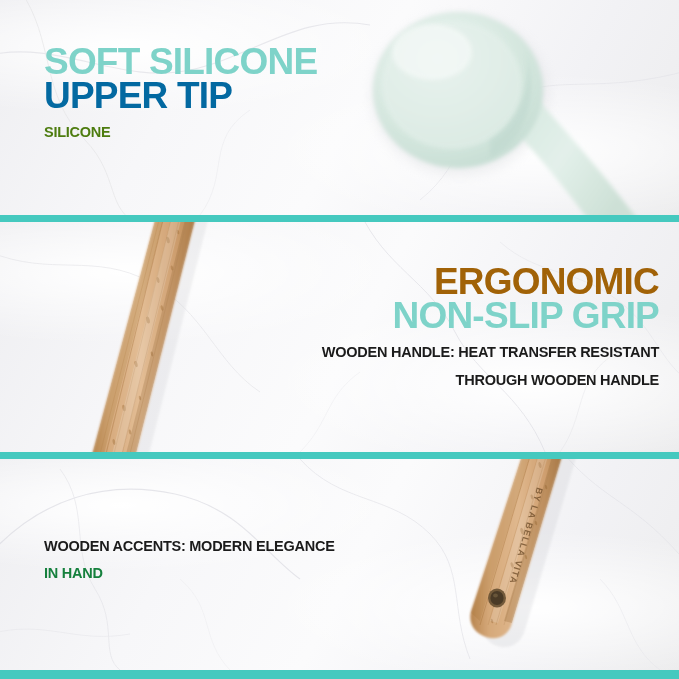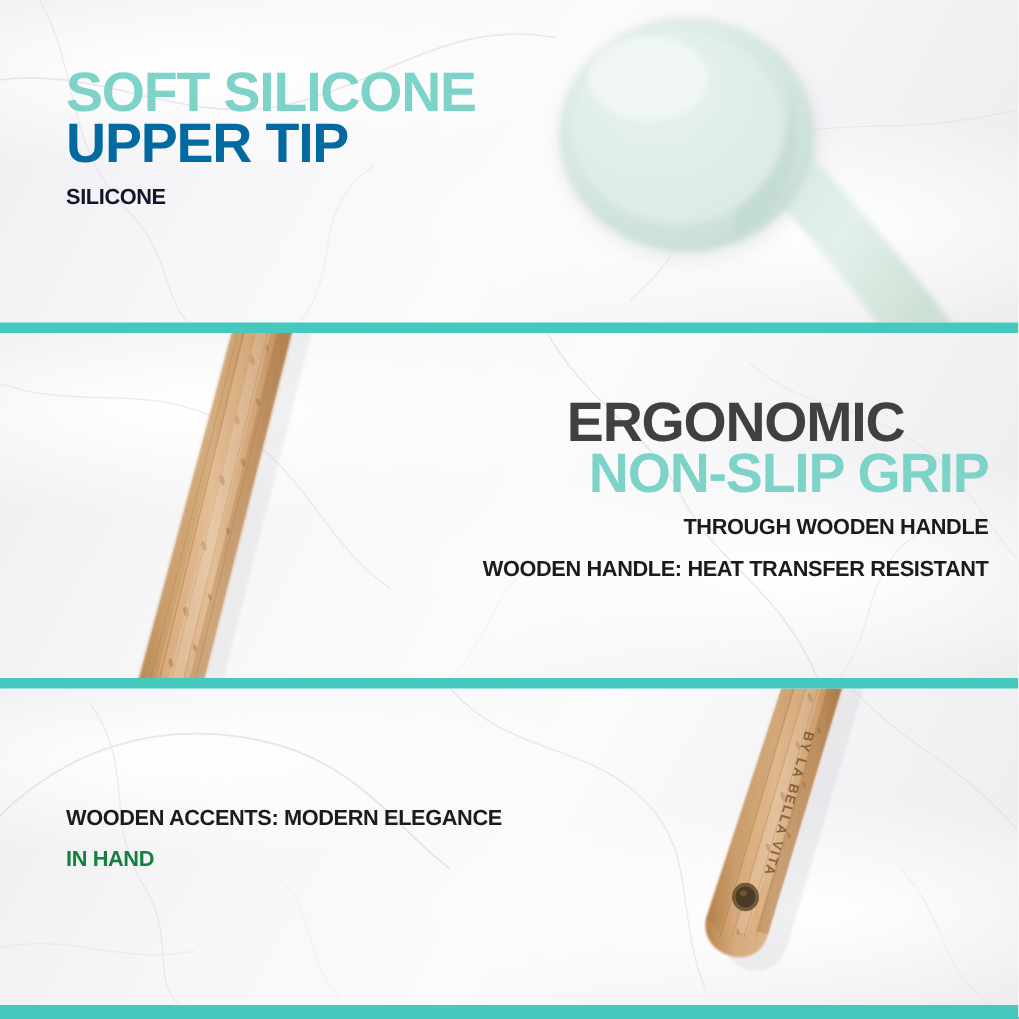--- a/index.html
+++ b/index.html
@@ -164,21 +164,21 @@
       <ellipse cx="112" cy="95" rx="70" ry="64" fill="#e6f1ec" opacity="0.55" filter="url(#softBlur)"></ellipse>
 
       <ellipse cx="92" cy="62" rx="40" ry="28" fill="#ffffff" opacity="0.45" filter="url(#softBlur)"></ellipse>
 
       <path d="M150,150 C180,130 192,95 186,64 C200,105 186,150 150,168 Z" fill="#bcd6cc" opacity="0.5" filter="url(#softBlur)"></path>
     </svg>
 
     <div class="text-block" id="text-1" style="position:absolute;left:44px;top:45px;">
       <div class="heading" style="color: rgb(126, 211, 201);">SOFT SILICONE</div>
       <div class="heading" style="color: #0369a1;">UPPER TIP</div>
-      <div class="subhead" style="color: #0f172a;">SILICONE</div>
+      <div class="subhead" style="color: #4d7c0f;">SILICONE</div>
     </div>
   </div>
 
   <div class="divider" id="divider-1" style="background: rgb(69, 201, 191);"></div>
 
   <div class="panel" id="panel-2">
     <div class="marble"></div>
     <svg class="veins" viewBox="0 0 679 230" preserveAspectRatio="none">
       <path d="M-10,30 C50,55 95,30 150,60 C205,90 215,140 260,170" stroke="#dcdce1" stroke-width="0.9" fill="none"></path>
       <path d="M360,-10 C385,45 430,60 455,110 C478,155 520,170 545,230" stroke="#d7d7de" stroke-width="1" fill="none"></path>
@@ -231,24 +231,24 @@
       </g>
 
       <g clip-path="url(#shaftClip)">
         <path d="M96,-6 L104,-6 L42,240 L30,240 Z" fill="#a1702f" opacity="0.22"></path>
         <path d="M126,-6 L136,-6 L74,240 L64,240 Z" fill="#8e6232" opacity="0.25"></path>
         <path d="M112,-6 L122,-6 L60,240 L50,240 Z" fill="#ffffff" opacity="0.16"></path>
       </g>
     </svg>
 
     <div class="text-block" id="text-2" style="position:absolute;right:20px;top:43px;text-align:right;">
-      <div class="heading" style="color: #404040; text-align: center;">ERGONOMIC</div>
+      <div class="heading" style="color: #a16207;">ERGONOMIC</div>
       <div class="heading" style="color: rgb(126, 211, 201);">NON-SLIP GRIP</div>
+      <div class="subhead" style="color: rgb(27, 27, 27);">WOODEN HANDLE: HEAT TRANSFER RESISTANT</div>
       <div class="subhead" style="color: rgb(27, 27, 27);">THROUGH WOODEN HANDLE</div>
-      <div class="subhead" style="color: rgb(27, 27, 27);">WOODEN HANDLE: HEAT TRANSFER RESISTANT</div>
     </div>
   </div>
 
   <div class="divider" id="divider-2" style="background: rgb(69, 201, 191);"></div>
 
   <div class="panel" id="panel-3">
     <div class="marble"></div>
     <svg class="veins" viewBox="0 0 679 211" preserveAspectRatio="none">
       <path d="M-10,95 C40,40 105,20 175,35 C240,49 265,95 300,120" stroke="#d4d4dc" stroke-width="1.2" fill="none"></path>
       <path d="M60,10 C90,50 70,90 95,130 C118,166 100,195 120,211" stroke="#dcdce2" stroke-width="0.9" fill="none"></path>

